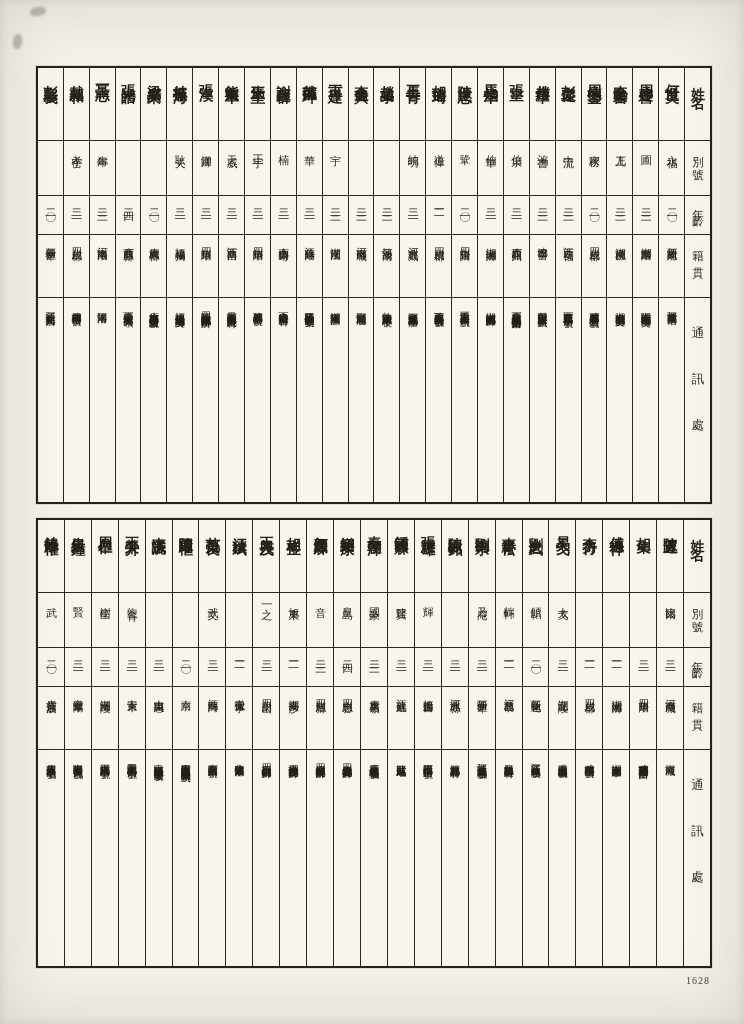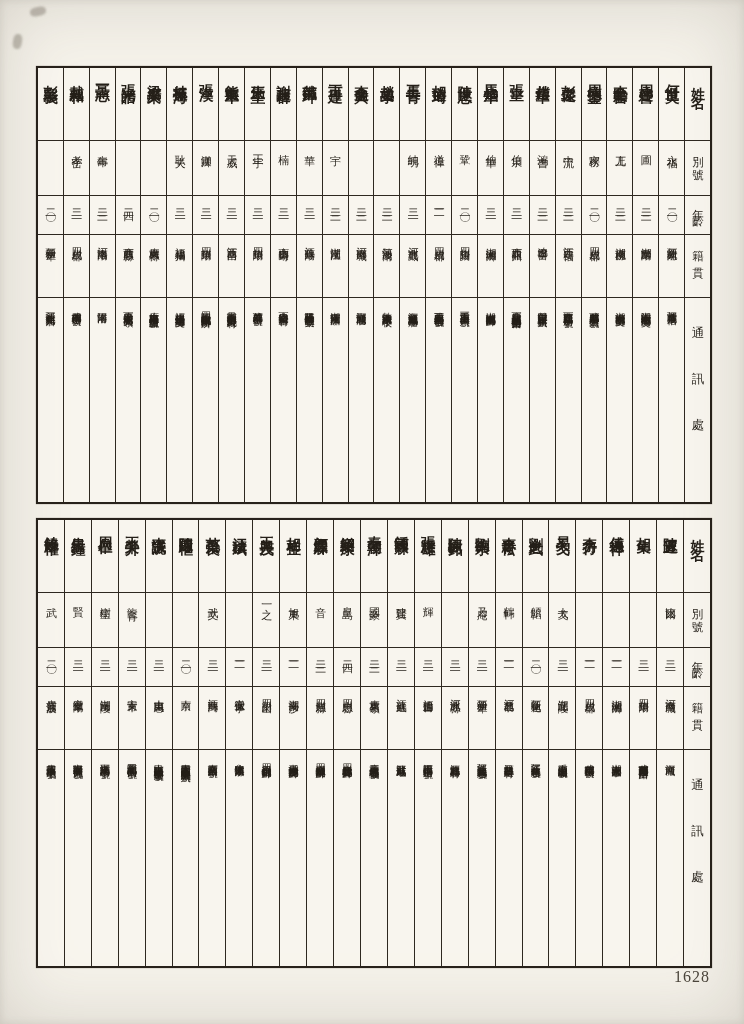--- a/index.html
+++ b/index.html
@@ -49,21 +49,21 @@
   .t-address{font-size:10px;line-height:11.5px;letter-spacing:.5px;padding-top:6px;max-height:100%;}
   
   .h-name{font-size:14px;font-weight:bold;letter-spacing:9px;padding-top:8px;}
   .h-alias{font-size:11.5px;letter-spacing:13px;padding-top:6px;}
   .h-age{font-size:11.5px;letter-spacing:6px;padding-top:4px;}
   .h-origin{font-size:11.5px;letter-spacing:17px;padding-top:6px;}
   .h-address{font-size:12.5px;letter-spacing:46px;padding-top:18px;}
 
   .page-number{
     position:absolute;right:34px;bottom:38px;
-    font-size:16px;color:#4a443a;letter-spacing:1px;
+    font-size:10px;color:#4a443a;letter-spacing:1px;
     font-family:"Liberation Serif", serif;
   }
 </style>
 </head>
 <body>
 
 <div class="page">
   <div class="smudge s1"></div>
   <div class="smudge s2"></div>
 

